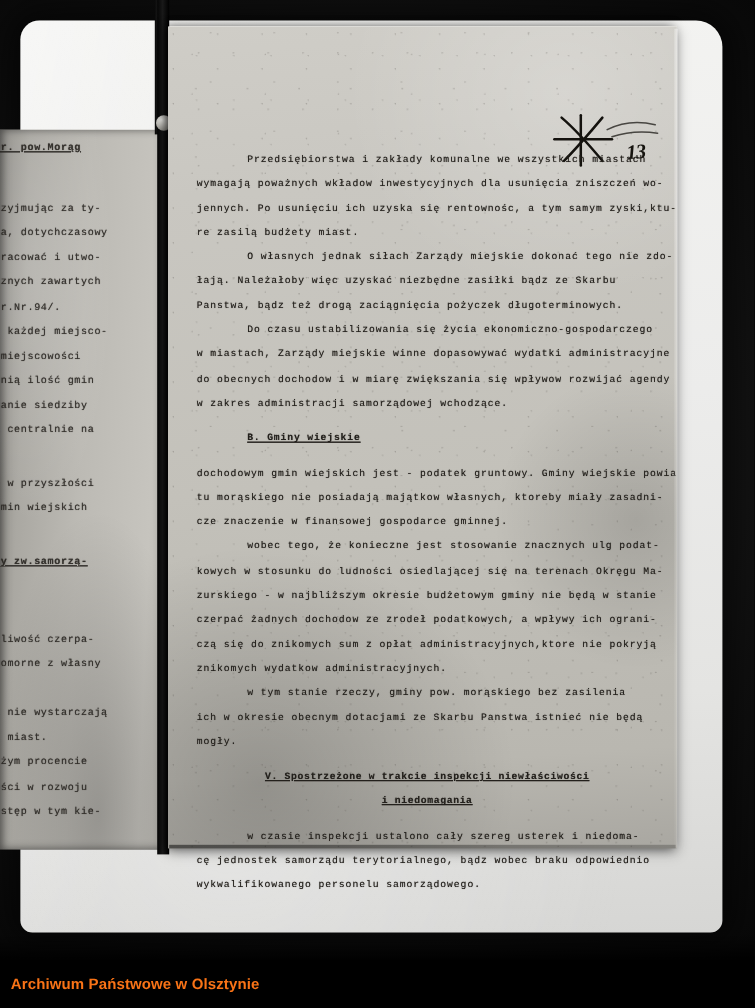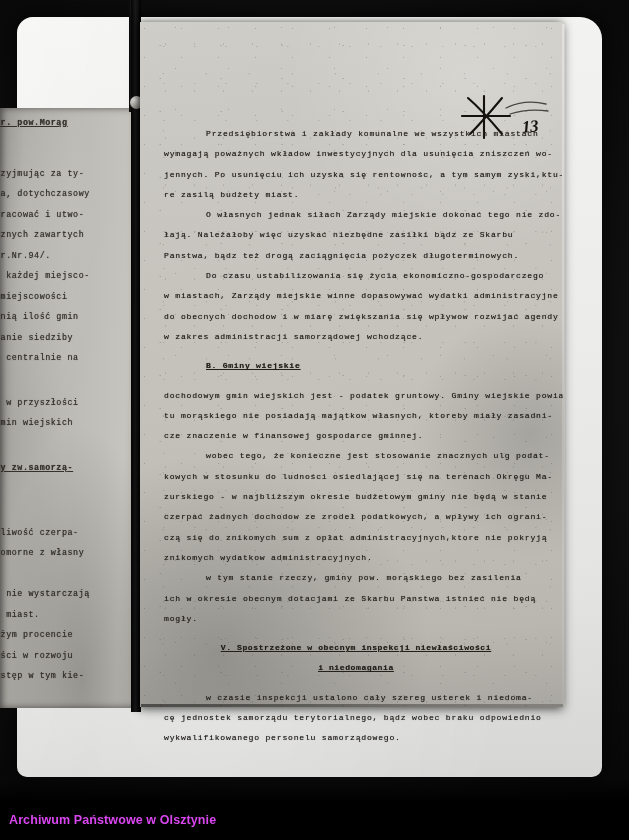--- a/index.html
+++ b/index.html
@@ -232,21 +232,21 @@
     position: absolute;
     left: 0;
     bottom: 0;
     width: 629px;
     height: 40px;
     background: #000;
     display: flex;
     align-items: center;
   }
   .watermark span {
-    color: #d946ef;
+    color: #f97316;
     font-size: 12.5px;
     font-weight: bold;
     letter-spacing: 0.1px;
     padding-left: 9px;
   }
   .wm-fade {
     position: absolute;
     left: 0;
     bottom: 40px;
     width: 629px;
@@ -359,21 +359,21 @@
       <div class="tline indent">wobec tego, że konieczne jest stosowanie znacznych ulg podat-</div>
       <div class="tline">kowych w stosunku do ludności osiedlającej się na terenach Okręgu Ma-</div>
       <div class="tline">zurskiego - w najbliższym okresie budżetowym gminy nie będą w stanie</div>
       <div class="tline">czerpać żadnych dochodow ze zrodeł podatkowych, a wpływy ich ograni-</div>
       <div class="tline">czą się do znikomych sum z opłat administracyjnych,ktore nie pokryją</div>
       <div class="tline">znikomych wydatkow administracyjnych.</div>
       <div class="tline indent">w tym stanie rzeczy, gminy pow. morąskiego bez zasilenia</div>
       <div class="tline">ich w okresie obecnym dotacjami ze Skarbu Panstwa istnieć nie będą</div>
       <div class="tline">mogły.</div>
       <div class="spacer-s"></div>
-      <div class="tline head-c">V. Spostrzeżone w obecnym inspekcji niewłaściwości</div>
+      <div class="tline head-c">V. Spostrzeżone w trakcie inspekcji niewłaściwości</div>
       <div class="tline head-c">i niedomagania</div>
       <div class="spacer-s"></div>
       <div class="tline indent">w czasie inspekcji ustalono cały szereg usterek i niedoma-</div>
       <div class="tline">cę jednostek samorządu terytorialnego, bądz wobec braku odpowiednio</div>
       <div class="tline">wykwalifikowanego personelu samorządowego.</div>
     </div>
   </div>
 
   <div class="edge-right"></div>
   <div class="edge-bottom"></div>

